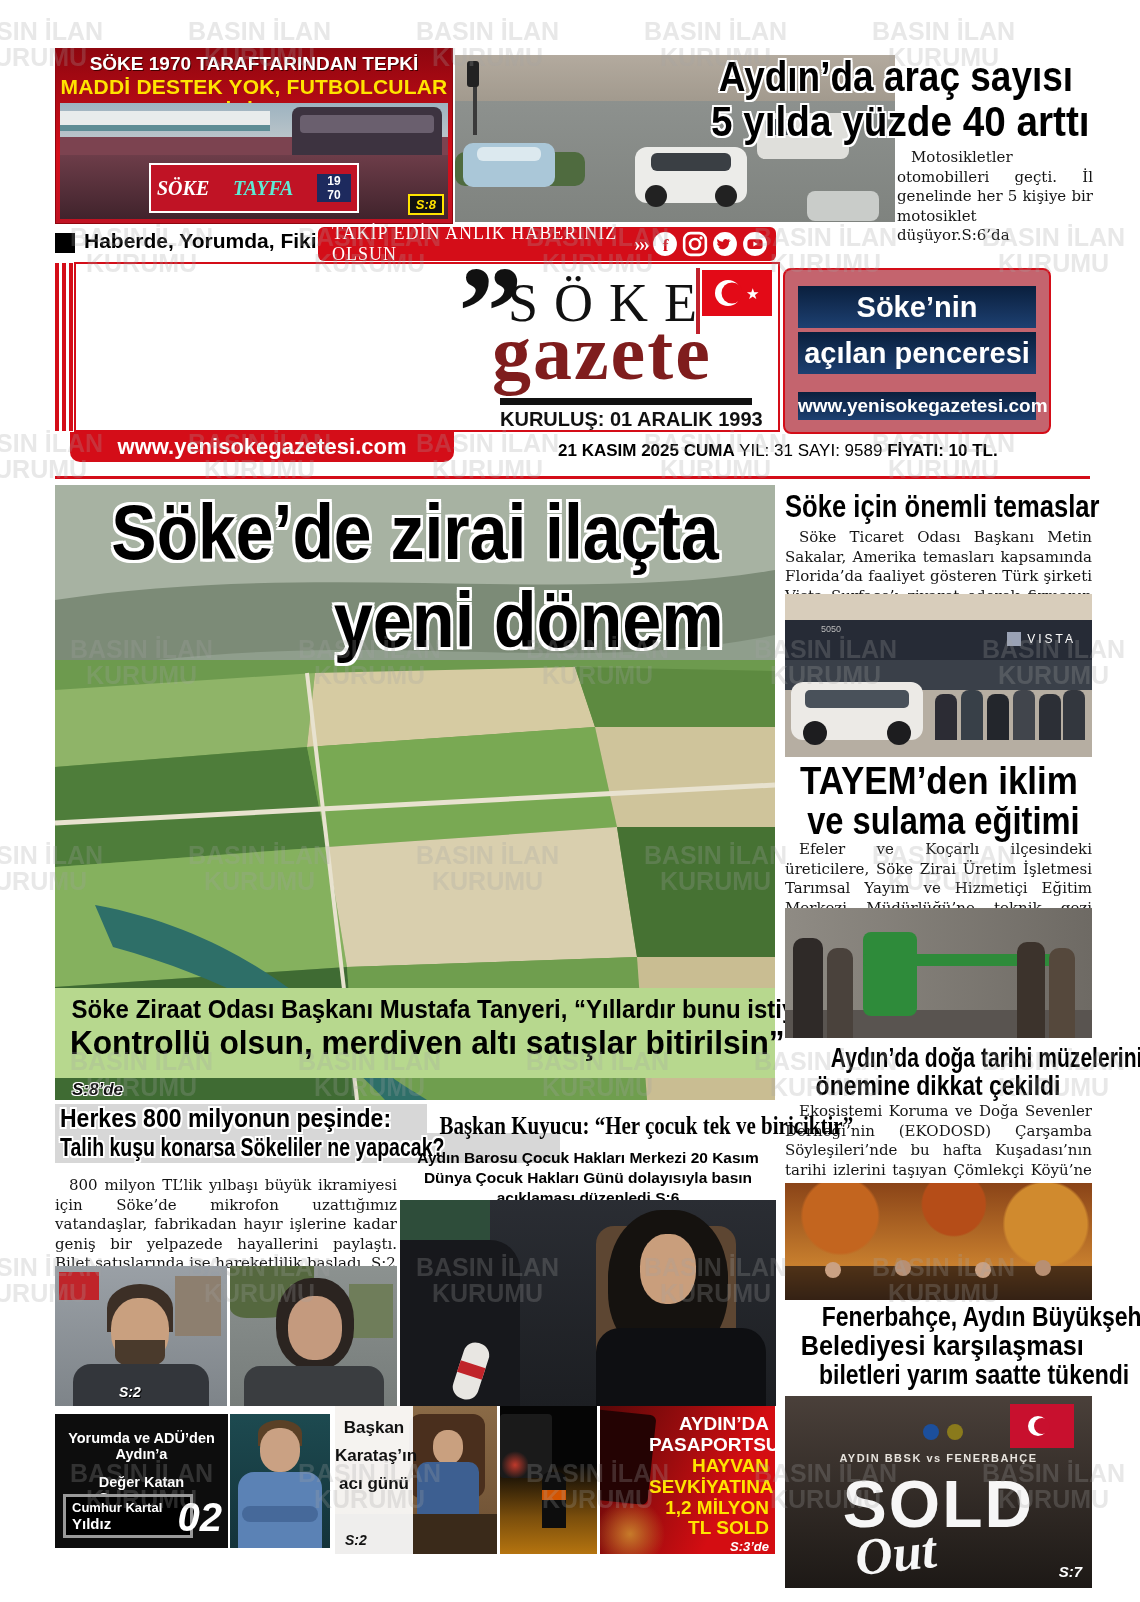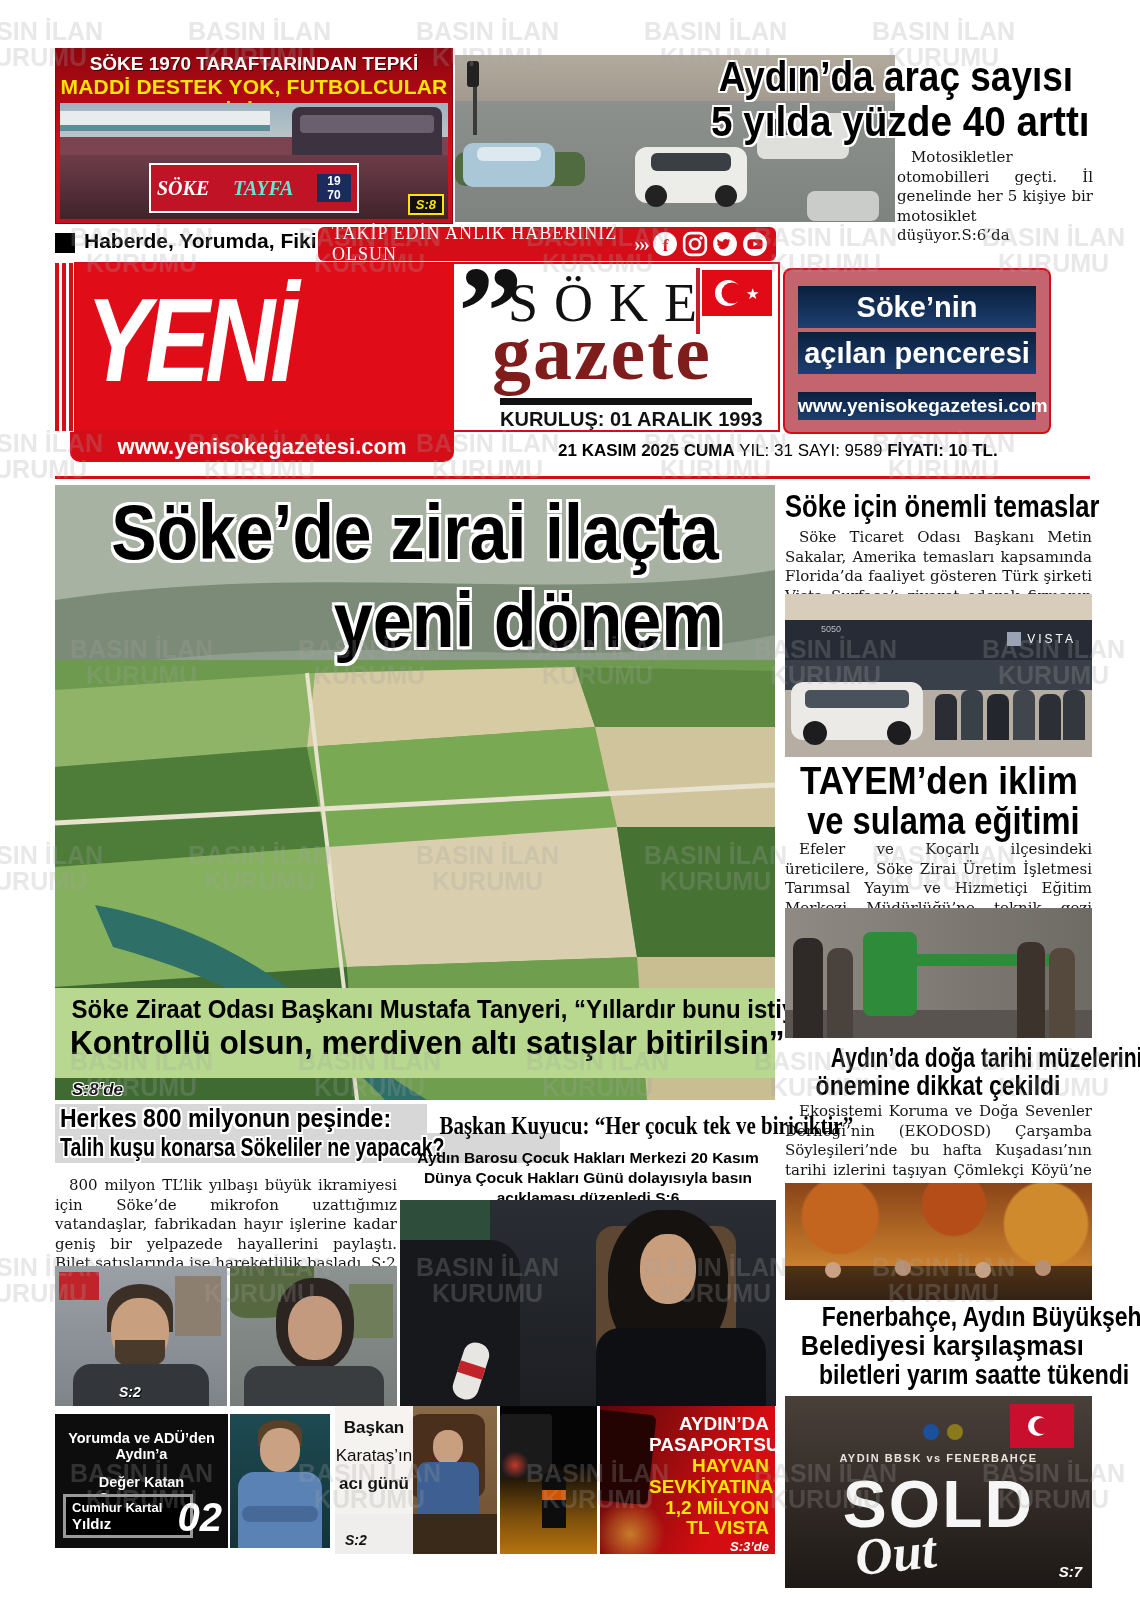--- a/index.html
+++ b/index.html
@@ -94,23 +94,20 @@
       </svg>
     <svg class="icn" viewBox="0 0 24 24">
         <circle cx="12" cy="12" r="11" fill="#fff"></circle>
         <rect x="5" y="7.5" width="14" height="9" rx="3" fill="#d40d18"></rect>
         <path d="M10.5 9.8v4.4l4-2.2z" fill="#fff"></path>
       </svg>
   </div>
 
   <div class="abs" style="left:55px;top:263px;width:18px;height:168px;background:repeating-linear-gradient(90deg,#d40d18 0 4px,#fff 4px 7px)"></div>
   <div class="abs" style="left:74px;top:262px;width:706px;height:170px;border:2px solid #d40d18;box-sizing:border-box;background:#fff">
-    <div class="abs" style="left:0;top:0;width:378px;height:166px;background:#e00d18;overflow:hidden">
-      <div style="position:absolute;left:10px;top:8px;font:italic 900 118px 'Liberation Sans',sans-serif;color:#fff;transform:scaleX(.82);transform-origin:left;letter-spacing:-6px">YENİ</div>
-    </div>
     <div class="abs" style="left:382px;top:-28px;font:700 130px 'Liberation Serif',serif;color:#111">”</div>
     <div class="abs" style="left:432px;top:8px;font:400 54px 'Liberation Serif',serif;letter-spacing:16px;color:#111">SÖKE</div>
     <svg class="abs" style="left:618px;top:2px" width="84" height="70" viewBox="0 0 84 70">
       <rect x="2" y="2" width="4" height="66" fill="#c0212c"></rect>
       <path d="M8 4 h70 v46 h-70 z" fill="#e30a17"></path>
       <circle cx="34" cy="27" r="13" fill="#fff"></circle>
         <circle cx="38" cy="27" r="10.5" fill="#e30a17"></circle>
       <text x="52" y="33" font-size="15" fill="#fff">★</text>
     </svg>
     <div class="abs" style="left:416px;top:44px;font:700 78px 'Liberation Serif',serif;color:#7f1d1d;letter-spacing:2px">gazete</div>
@@ -293,42 +290,42 @@
     <div class="abs" style="left:8px;top:58px;width:84px;height:76px;background:#5b82b5;border-radius:16px 16px 0 0"></div>
     <div class="abs" style="left:12px;top:92px;width:76px;height:16px;background:#46699a;border-radius:8px"></div>
   </div>
   <div class="photo" style="left:335px;top:1406px;width:162px;height:148px;background:linear-gradient(180deg,#8a6a46,#6b4e32)">
     <div class="abs" style="left:74px;top:8px;width:76px;height:84px;background:#4a2f1d;border-radius:12px"></div>
     <div class="abs" style="left:98px;top:24px;width:30px;height:34px;background:#c9a07f;border-radius:46%"></div>
     <div class="abs" style="left:82px;top:56px;width:62px;height:54px;background:#3d5f91;border-radius:10px 10px 0 0"></div>
     <div class="abs" style="left:0;bottom:0;width:100%;height:40px;background:#3a2a1a"></div>
     <div class="abs" style="left:0;top:0;width:78px;height:148px;background:rgba(255,255,255,.92)">
       <div class="center" style="padding-top:12px;font-size:17px;font-weight:900;color:#111">Başkan</div>
-      <div class="center" style="padding-top:8px;font-size:17px;font-weight:400;color:#111">Karataş’ın</div>
+      <div class="center" style="padding-top:8px;font-size:17px;font-weight:700;color:#111">Karataş’ın</div>
       <div class="center" style="padding-top:8px;font-size:17px;font-weight:900;color:#111">acı günü</div>
       <div style="position:absolute;left:10px;bottom:6px;font:italic 700 14px 'Liberation Sans',sans-serif;color:#111">S:2</div>
     </div>
   </div>
   <div class="photo" style="left:500px;top:1406px;width:97px;height:148px;background:linear-gradient(180deg,#050505 40%,#7a4e0c 75%,#b5740f)">
     <div class="abs" style="left:0;top:8px;width:52px;height:64px;background:#1a1a1a;border-radius:4px"></div>
     <div class="abs" style="left:2px;top:44px;width:26px;height:30px;background:radial-gradient(circle,#c0392b,transparent 70%)"></div>
     <div class="abs" style="left:42px;top:66px;width:24px;height:56px;background:#0d0d0d;border-radius:8px 8px 0 0">
       <div class="abs" style="left:0;top:18px;width:100%;height:10px;background:#d35400"></div>
     </div>
   </div>
   <div class="abs" style="left:600px;top:1406px;width:175px;height:148px;background:linear-gradient(115deg,#5a0808,#9c0c0e 40%,#d40d12 70%);overflow:hidden">
     <div class="abs" style="left:-12px;top:6px;width:64px;height:90px;background:#240303;border-radius:6px;transform:rotate(6deg)"></div>
     <div class="abs" style="left:-10px;bottom:-10px;width:80px;height:60px;background:radial-gradient(circle,#c77b2a,transparent 70%)"></div>
     <div class="abs" style="right:6px;top:8px;width:120px;text-align:right;line-height:1.1">
       <div style="font-size:19px;font-weight:900;color:#fff">AYDIN’DA</div>
       <div style="font-size:19px;font-weight:900;color:#fff">PASAPORTSUZ</div>
       <div style="font-size:19px;font-weight:700;color:#ffe400">HAYVAN</div>
       <div style="font-size:19px;font-weight:900;color:#ffe400">SEVKİYATINA</div>
       <div style="font-size:19px;font-weight:900;color:#ffe400">1,2 MİLYON</div>
-      <div style="font-size:19px;font-weight:900;color:#ffe400">TL VISTA</div>
+      <div style="font-size:19px;font-weight:900;color:#ffe400">TL SOLD</div>
       <div style="font:italic 700 13px 'Liberation Sans',sans-serif;color:#fff">S:3’de</div>
     </div>
   </div>
 
   <div class="abs" style="left:0;top:0;width:1140px;height:1602px;pointer-events:none;z-index:40">
       <span class="wm" style="left: -40px; top: 18px;">BASIN İLAN
 KURUMU</span>
       <span class="wm" style="left: 188px; top: 18px;">BASIN İLAN
 KURUMU</span>
       <span class="wm" style="left: 416px; top: 18px;">BASIN İLAN

